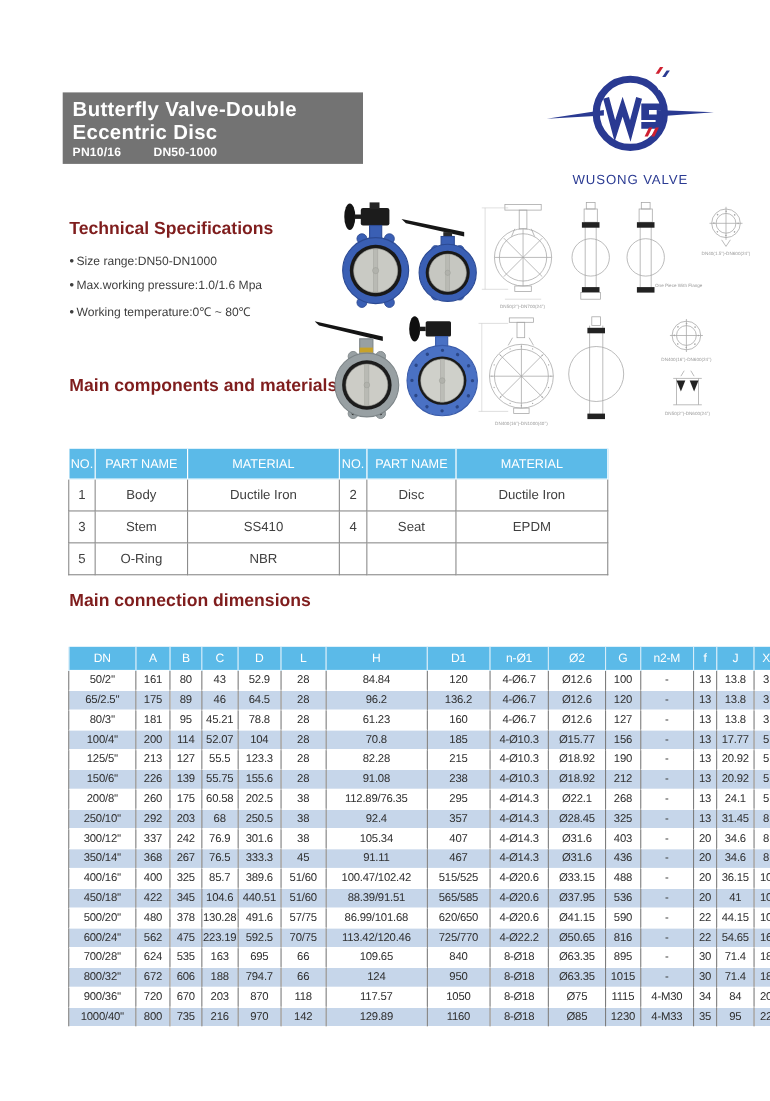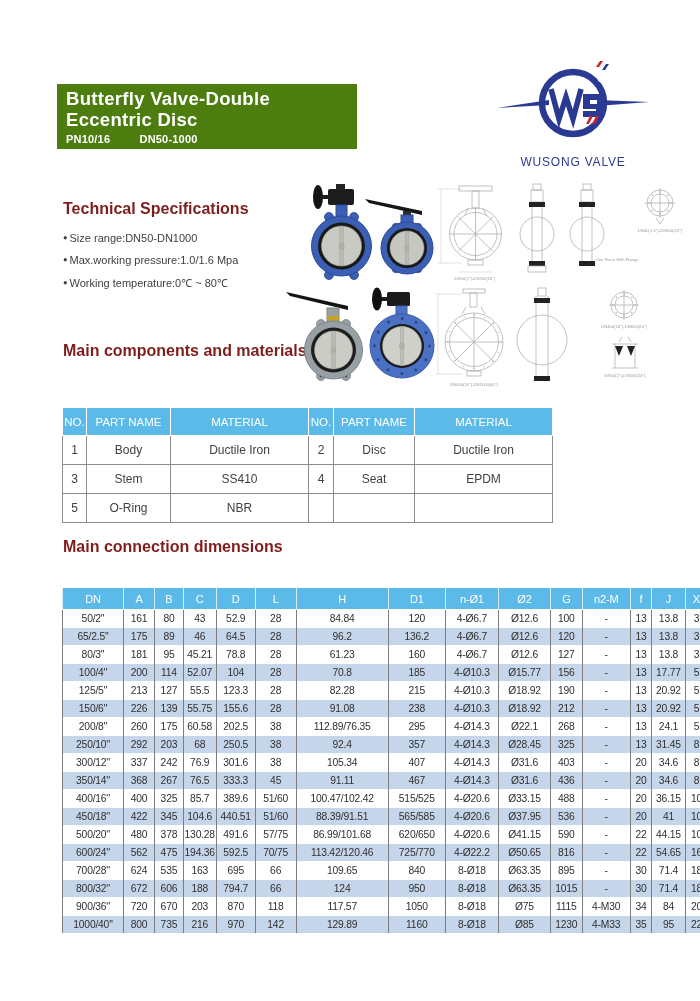--- a/index.html
+++ b/index.html
@@ -1,21 +1,21 @@
 <!DOCTYPE html>
 <html><head>
 <meta charset="utf-8">
 <style>
   html,body { margin:0; padding:0; background:#ffffff; }
   .page { position:relative; width:700px; height:1001px; background:#ffffff; overflow:hidden;
           font-family:"Liberation Sans", sans-serif; }
 
   
-  .banner { position:absolute; left:57px; top:84px; width:300px; height:65px;
-            background:#4d7c0f; color:#ffffff; box-sizing:border-box; padding:5px 4px 0 9px; }
+  .banner { position:absolute; left:57px; top:84px; width:273px; height:65px;
+            background:#737373; color:#ffffff; box-sizing:border-box; padding:5px 4px 0 9px; }
   .banner-title { font-size:18.5px; font-weight:700; line-height:20.5px; letter-spacing:.3px; }
   .banner-sub { margin-top:3px; font-size:11px; font-weight:600; letter-spacing:.2px; }
   .banner-sub span + span { margin-left:26px; }
 
   
   .logo { position:absolute; left:487px; top:58px; width:172px; text-align:center; }
   .brand { font-size:12px; font-weight:400; color:#2a3a92; letter-spacing:.8px; margin-top:1px; }
 
   
   .section-heading { position:absolute; left:63px; font-size:16px; font-weight:700; color:#7f1d1d; }
@@ -529,21 +529,21 @@
           <td>590</td>
           <td>-</td>
           <td>22</td>
           <td>44.15</td>
           <td>10</td>
         </tr>
         <tr>
           <td>600/24''</td>
           <td>562</td>
           <td>475</td>
-          <td>194.36</td>
+          <td>223.19</td>
           <td>592.5</td>
           <td>70/75</td>
           <td>113.42/120.46</td>
           <td>725/770</td>
           <td>4-Ø22.2</td>
           <td>Ø50.65</td>
           <td>816</td>
           <td>-</td>
           <td>22</td>
           <td>54.65</td>

